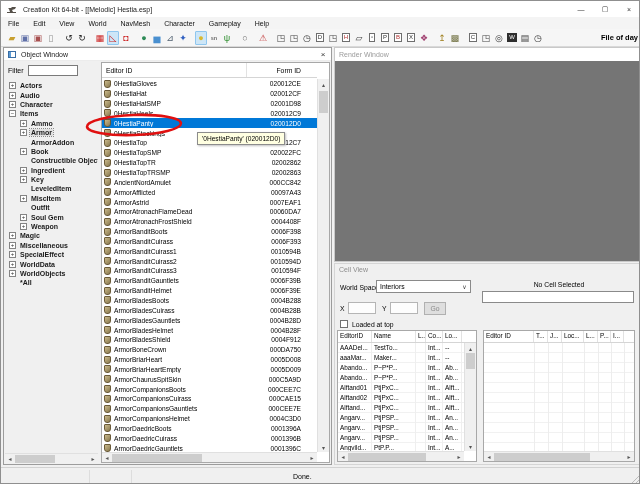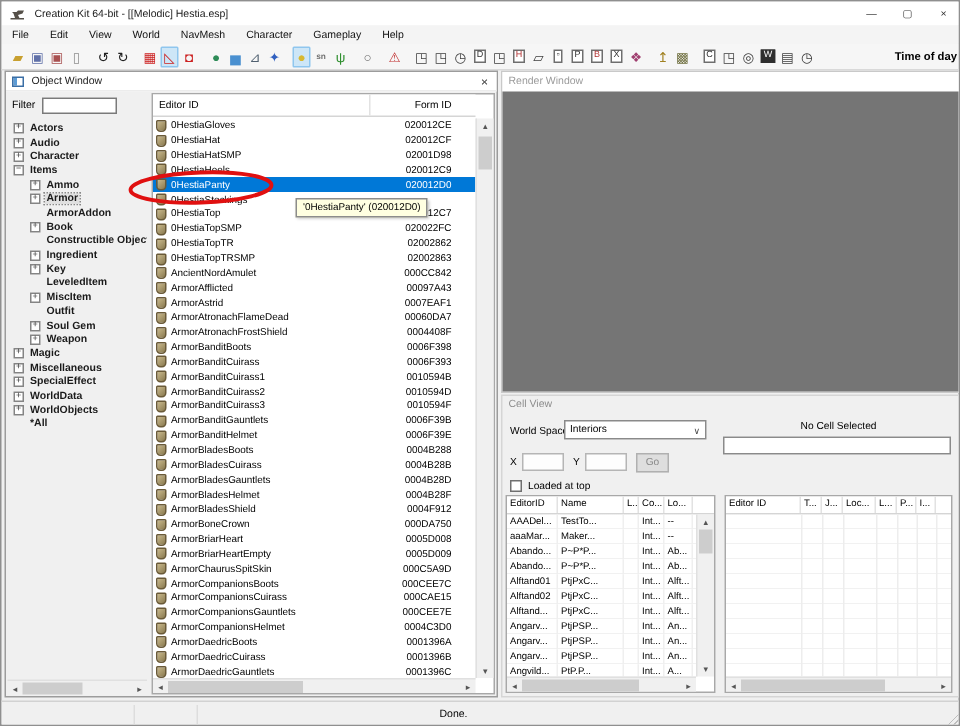--- a/index.html
+++ b/index.html
@@ -264,21 +264,21 @@
         <div class="tbi boxed inverted">
           <span style="color: rgb(255, 255, 255);">W</span>
         </div>
         <div class="tbi">
           <span style="color: rgb(64, 64, 64);">▤</span>
         </div>
         <div class="tbi">
           <span style="color: rgb(64, 64, 64);">◷</span>
         </div>
       </span>
-    <span class="time-of-day">Time of day</span>
+    <span class="time-of-day">File of day</span>
   </div>
 
   <div class="object-window">
     <div class="ow-title">
       <span class="ow-icon"></span>
       <span class="ow-title-text">Object Window</span>
       <span class="ow-close">×</span>
     </div>
     <div class="ow-body">
       <div class="pane-left">

